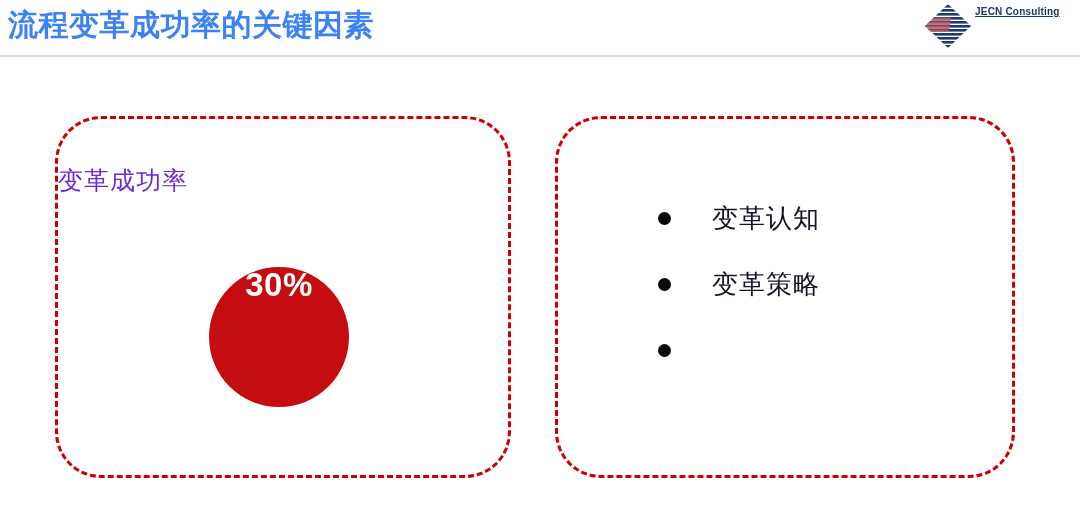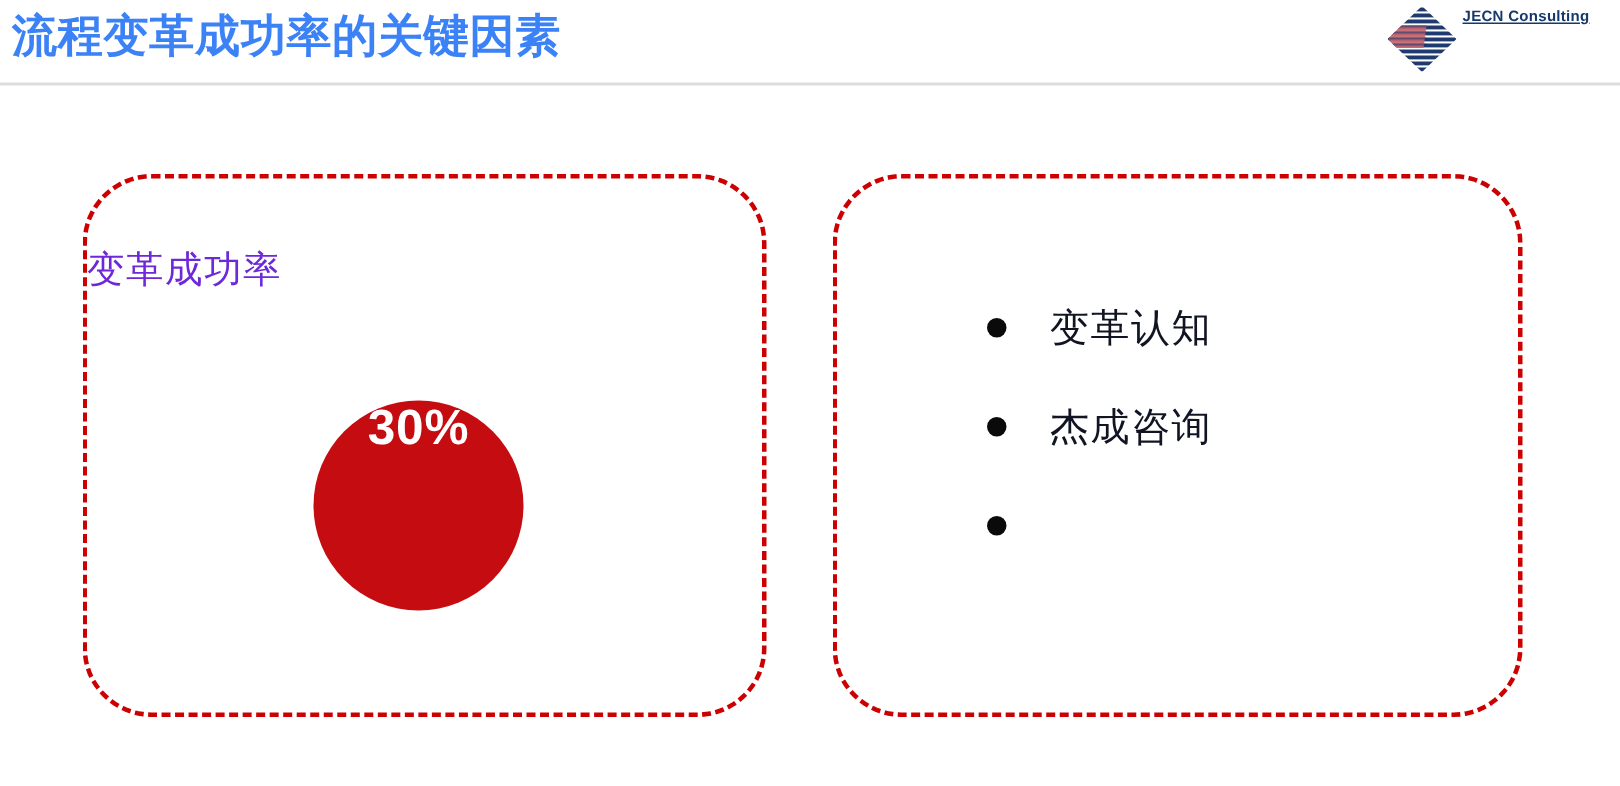--- a/index.html
+++ b/index.html
@@ -144,20 +144,21 @@
   #factor-list {
     position: absolute;
     left: 100px;
     top: 66px;
     width: 340px;
   }
   .factor-item {
     display: flex;
     align-items: center;
     height: 66px;
+    gap: 12px;
   }
   .factor-bullet {
     width: 13px;
     height: 13px;
     border-radius: 50%;
     background: #0A0A0A;
     flex: 0 0 auto;
   }
   .factor-label {
     margin-left: 29px;
@@ -224,21 +225,21 @@
   </div>
 
   <div id="panel-right" class="panel">
     <div id="factor-list">
       <div class="factor-item">
         <span class="factor-bullet"></span>
         <span class="factor-label">变革认知</span>
       </div>
       <div class="factor-item">
         <span class="factor-bullet"></span>
-        <span class="factor-label">杰成咨询</span>
+        <span class="factor-label">变革策略</span>
       </div>
       <div class="factor-item">
         <span class="factor-bullet"></span>
       </div>
     </div>
   </div>
 
 </div>
 
 </body></html>

